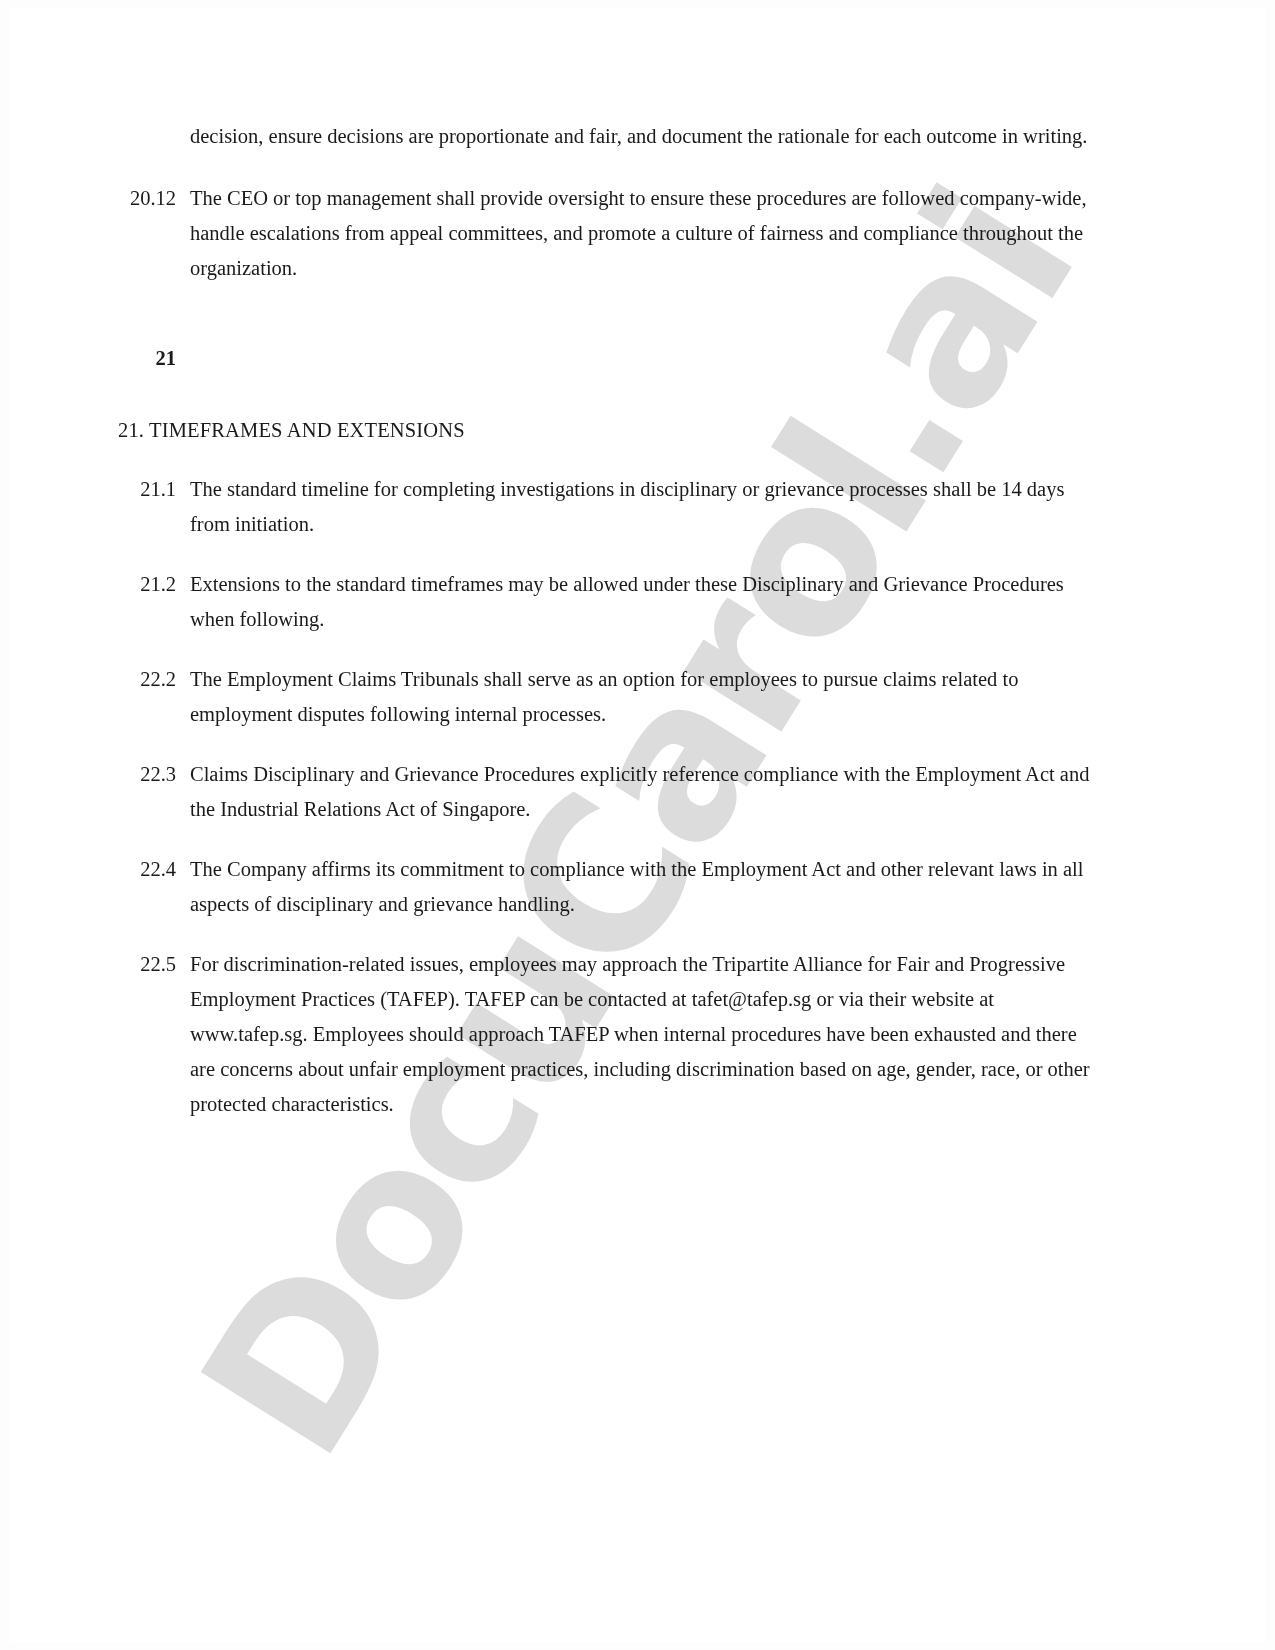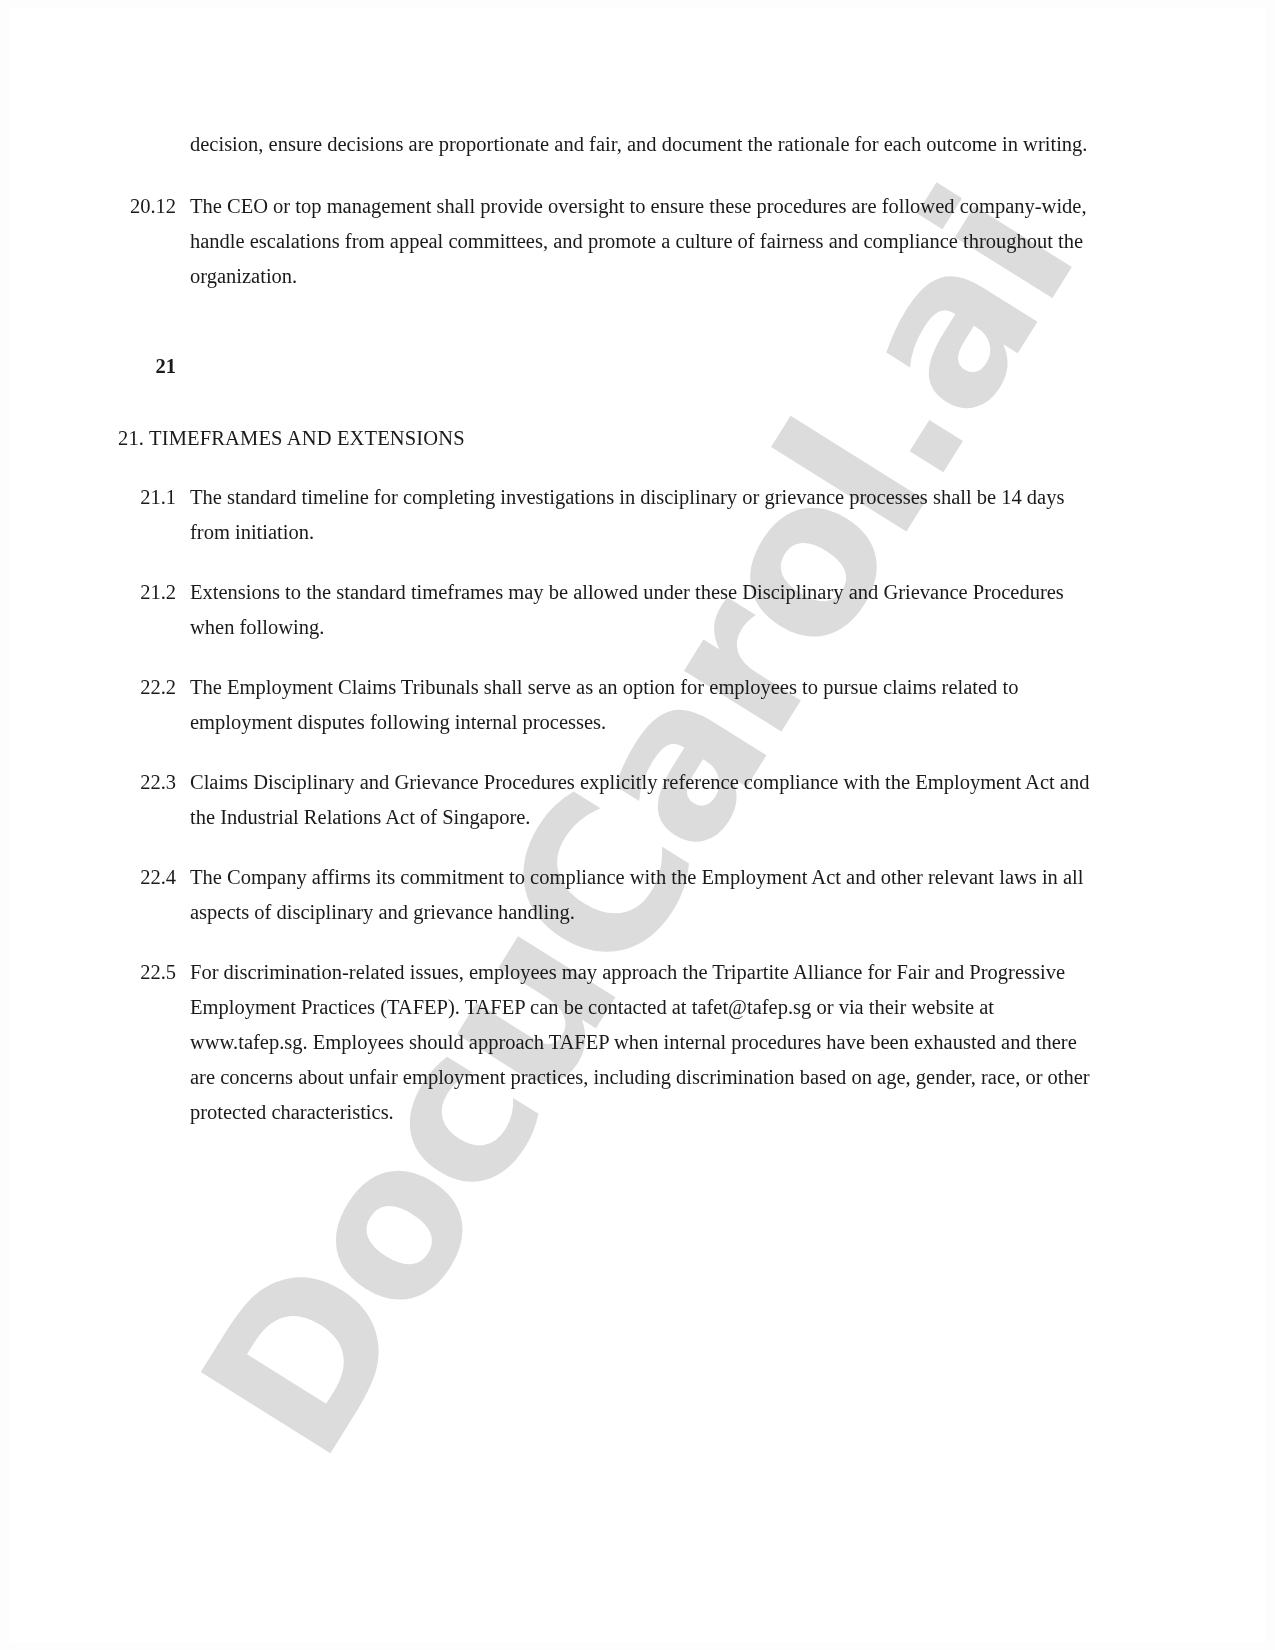--- a/index.html
+++ b/index.html
@@ -53,21 +53,21 @@
     user-select: none;
     pointer-events: none;
     z-index: 0;
     line-height: 1;
   }
 
   
   .content {
     position: absolute;
     left: 0;
-    top: 12px;
+    top: 4px;
     width: 1275px;
     z-index: 2;
     padding: 115px 185px 0 118px;
     box-sizing: border-box;
   }
 
   .clause {
     display: flex;
     align-items: flex-start;
     margin-bottom: 25px;

